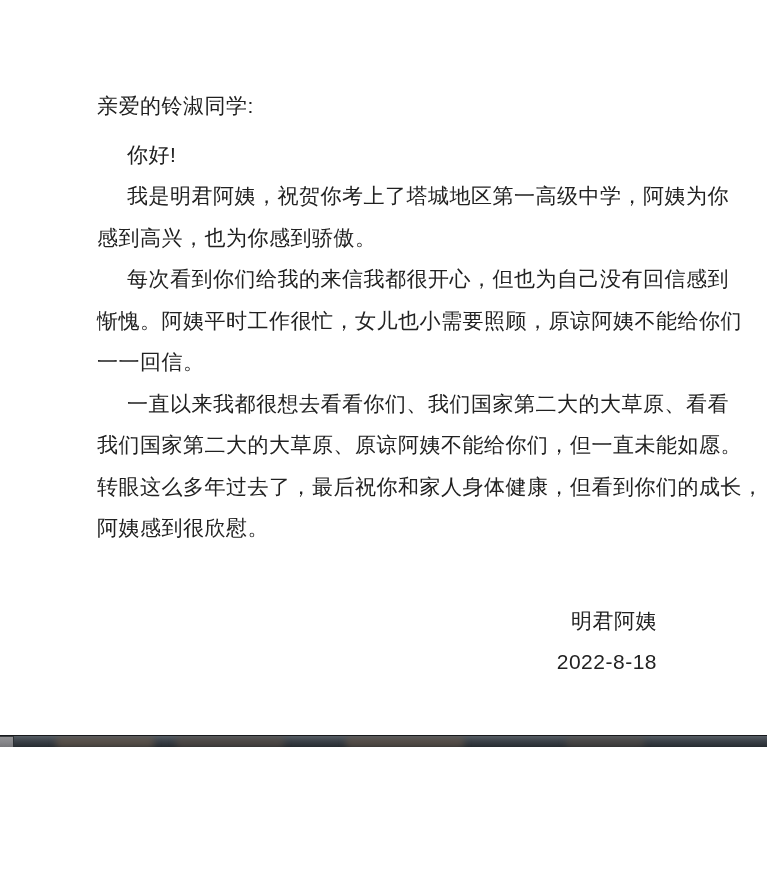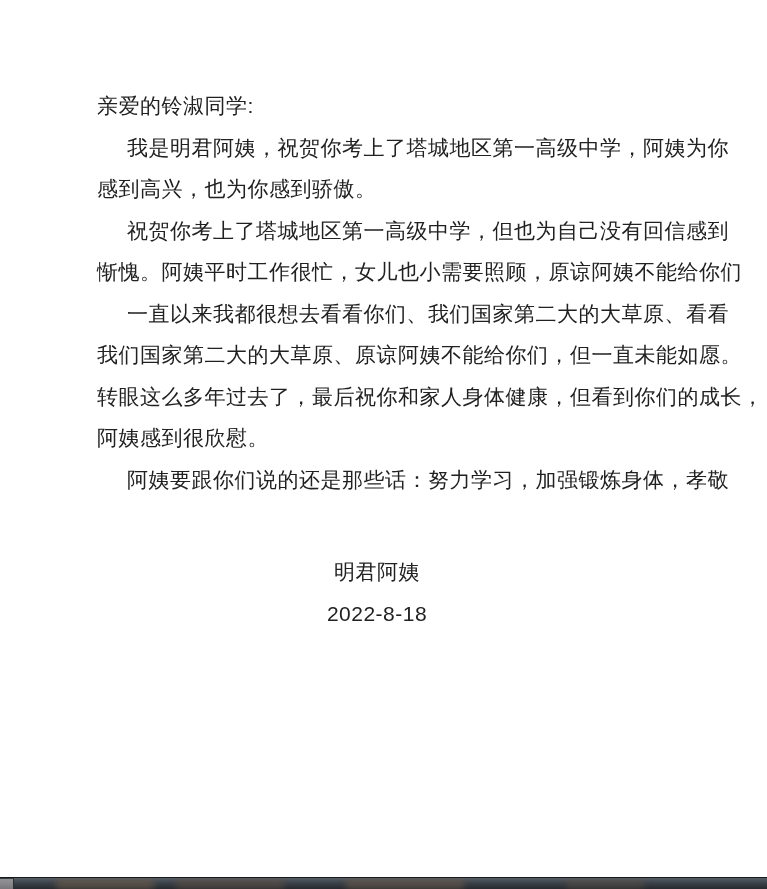--- a/index.html
+++ b/index.html
@@ -3,21 +3,21 @@
 <meta charset="utf-8">
 <style>
   html, body {
     margin: 0;
     padding: 0;
     background: #ffffff;
   }
   .screen {
     position: relative;
     width: 767px;
-    height: 889px;
+    height: 747px;
     background: #0ea5e9;
     overflow: hidden;
     font-family: "Liberation Sans", sans-serif;
     text-decoration: underline;
   }
   
   .letter-page {
     position: absolute;
     inset: 0;
     background: #ffffff;
@@ -32,21 +32,21 @@
     color: #212121;
     letter-spacing: 0.5px;
   }
   .letter-line {
     white-space: nowrap;
   }
   .letter-line.indent {
     padding-left: 30px;
   }
   .letter-line.right {
-    text-align: center;
+    text-align: right;
     padding-right: 18px;
   }
   
   .taskbar {
     position: absolute;
     left: 0;
     bottom: 0;
     width: 767px;
     height: 12px;
     background: linear-gradient(to bottom, #565d64 0%, #3c4249 45%, #262b30 100%);
@@ -79,29 +79,30 @@
 </style>
 </head>
 <body>
 
 <div class="screen">
 
   <main class="letter-page">
     <div class="letter-lines">
 
     <div class="letter-line">亲爱的铃淑同学:</div>
+        <div class="letter-line indent" style="margin-top: 7px;">你好!</div>
         <div class="letter-line indent">我是明君阿姨，祝贺你考上了塔城地区第一高级中学，阿姨为你</div>
         <div class="letter-line">感到高兴，也为你感到骄傲。</div>
-        <div class="letter-line indent">祝贺你考上了塔城地区第一高级中学，但也为自己没有回信感到</div>
+        <div class="letter-line indent">每次看到你们给我的来信我都很开心，但也为自己没有回信感到</div>
         <div class="letter-line">惭愧。阿姨平时工作很忙，女儿也小需要照顾，原谅阿姨不能给你们</div>
+        <div class="letter-line">一一回信。</div>
         <div class="letter-line indent">一直以来我都很想去看看你们、我们国家第二大的大草原、看看</div>
         <div class="letter-line">我们国家第二大的大草原、原谅阿姨不能给你们，但一直未能如愿。</div>
         <div class="letter-line">转眼这么多年过去了，最后祝你和家人身体健康，但看到你们的成长，</div>
         <div class="letter-line">阿姨感到很欣慰。</div>
-        <div class="letter-line indent">阿姨要跟你们说的还是那些话：努力学习，加强锻炼身体，孝敬</div>
         <div class="letter-line right" style="margin-top: 51px;">明君阿姨</div>
         <div class="letter-line right">2022-8-18</div>
       </div>
   </main>
 
   <footer class="taskbar">
     <span class="smudge s1"></span>
     <span class="smudge s2"></span>
     <span class="smudge s3"></span>
     <span class="smudge s4"></span>

